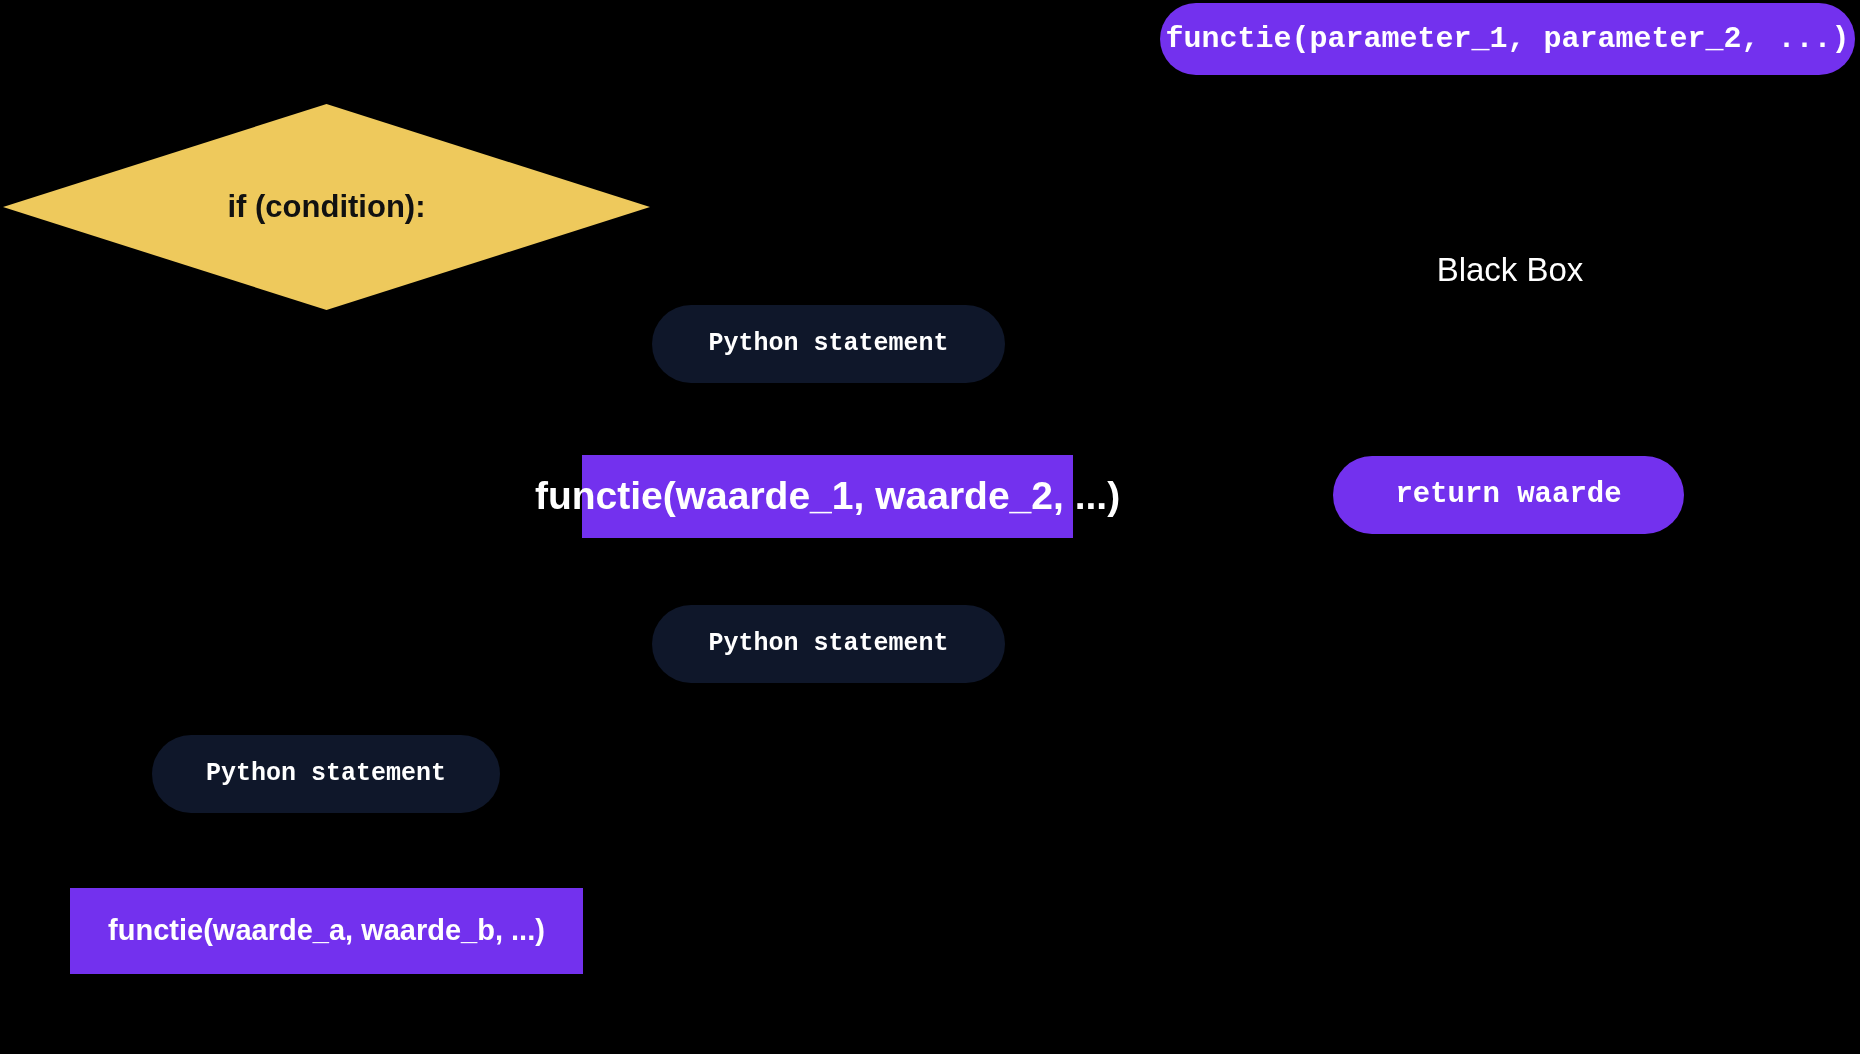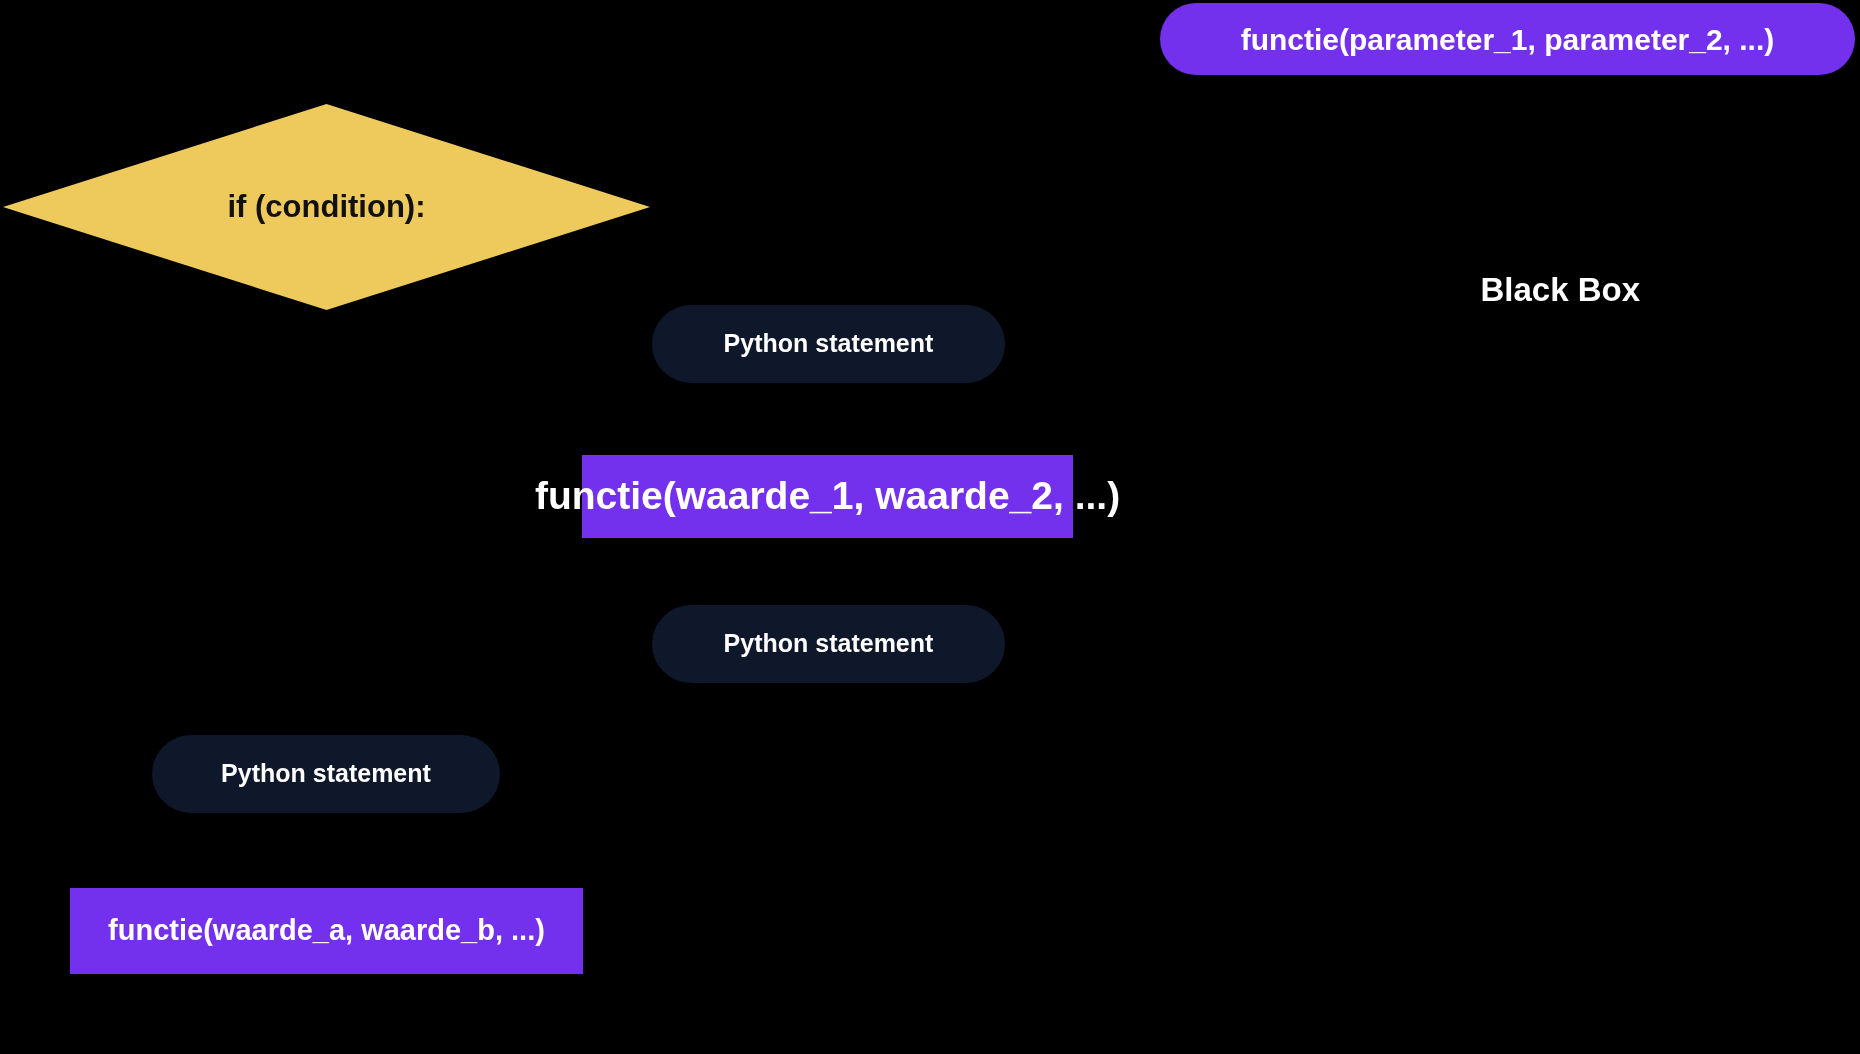--- a/index.html
+++ b/index.html
@@ -24,20 +24,21 @@
     justify-content: center;
     box-sizing: border-box;
     text-align: center;
     font-weight: bold;
     white-space: nowrap;
     line-height: 1.1;
   }
   
   .pill {
     border-radius: 999px;
+    font-family: Liberation Mono, monospace;
   }
   
   .rect {
     border-radius: 0;
   }
   
   .green  { background: #0f172a; color: #ffffff; }
   .purple { background: #7331ee; color: #ffffff; }
 
   
@@ -58,26 +59,25 @@
     justify-content: center;
     color: #111111;
     font-weight: bold;
     white-space: nowrap;
   }
 
   
   .plain-label {
     position: absolute;
     color: #ffffff;
-    font-weight: bold;
+    font-weight: normal;
     white-space: nowrap;
     display: flex;
     align-items: center;
-    justify-content: flex-end;
-    margin-top: 20px;
+    justify-content: center;
   }
 
   
   #node-decision      { left: 3px;    top: 104px; width: 647px; height: 206px; font-size: 31px; }
   #node-func-signature{ left: 1160px; top: 3px;   width: 695px; height: 72px;  font-size: 30px; }
   #label-black-box    { left: 1380px; top: 248px; width: 260px; height: 44px;  font-size: 33px; }
   #node-stmt-1        { left: 652px;  top: 305px; width: 353px; height: 78px;  font-size: 25px; }
   #node-call-1        { left: 582px;  top: 455px; width: 491px; height: 83px;  font-size: 39px; }
   #node-return        { left: 1333px; top: 456px; width: 351px; height: 78px;  font-size: 29px; }
   #node-stmt-2        { left: 652px;  top: 605px; width: 353px; height: 78px;  font-size: 25px; }
@@ -103,20 +103,23 @@
   </div>
 
   <div class="node pill green" id="node-stmt-1">
     <span>Python statement</span>
   </div>
 
   <div class="node rect purple" id="node-call-1">
     <span>functie(waarde_1, waarde_2, ...)</span>
   </div>
 
+  <div class="node pill purple" id="node-return">
+    <span>return waarde</span>
+  </div>
 
   <div class="node pill green" id="node-stmt-2">
     <span>Python statement</span>
   </div>
 
   <div class="node pill green" id="node-stmt-3">
     <span>Python statement</span>
   </div>
 
   <div class="node rect purple" id="node-call-2">

